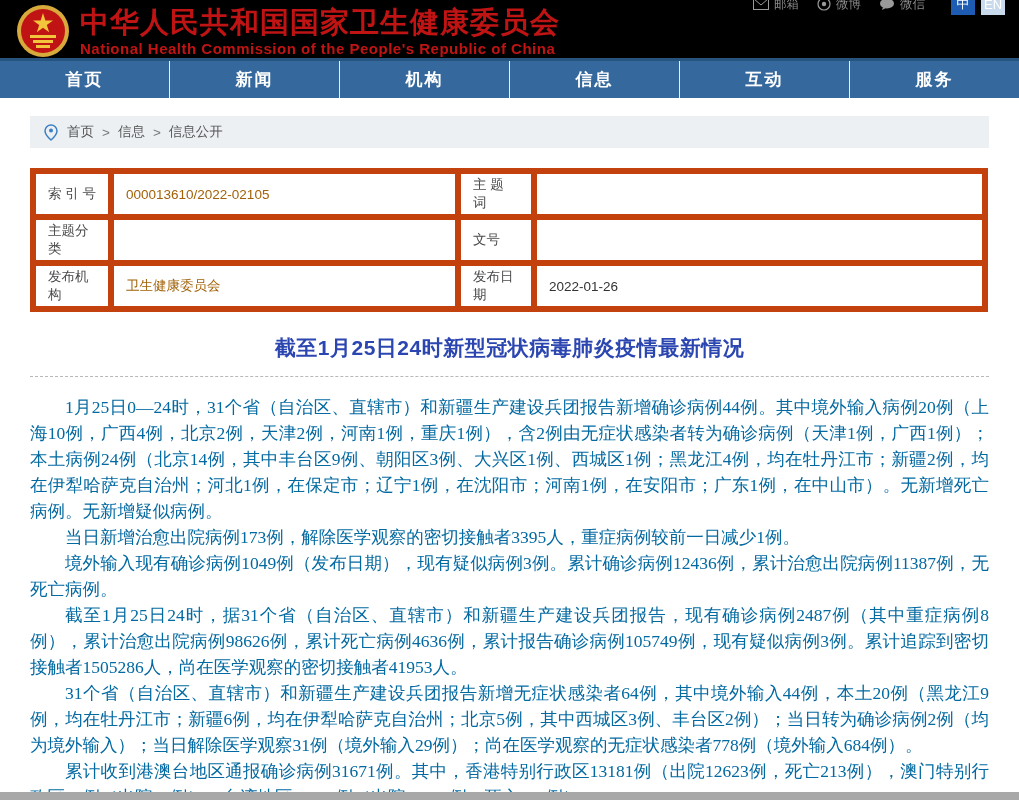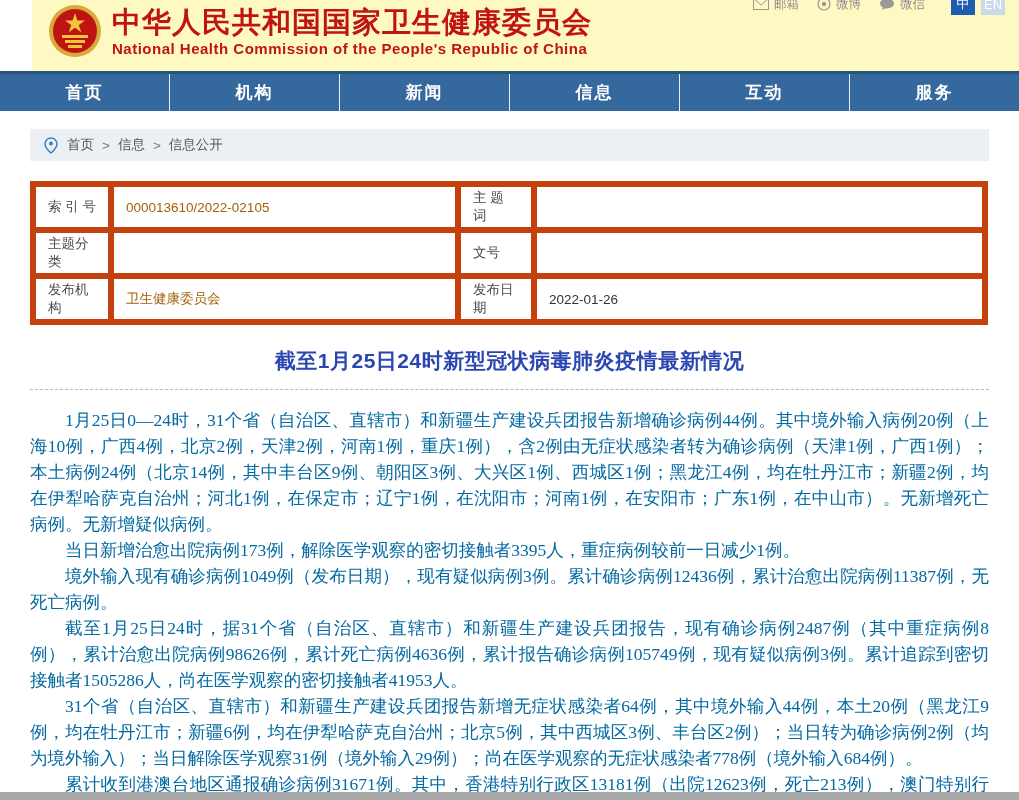--- a/index.html
+++ b/index.html
@@ -1,21 +1,21 @@
 <!DOCTYPE html>
 <html><head>
 <meta charset="utf-8">
 <style>
   * { margin:0; padding:0; box-sizing:border-box; }
   html,body { width:1019px; height:800px; overflow:hidden; background:#fff;
     font-family:"Liberation Sans","DejaVu Sans",sans-serif; }
   .page { position:relative; width:1019px; height:800px; background:#fff; }
 
   
-  .header { position:relative; height:71px; background:#fef9c3;margin-left:32px; }
+  .header { position:relative; height:58px; background:#000000; }
   .brand { position:absolute; left:16px; top:4px; display:flex; align-items:center; }
   .emblem { width:54px; height:54px; flex:0 0 54px; }
   .brand-text { margin-left:10px; }
   .site-title { color:#c01414; font-size:29px; font-weight:bold; letter-spacing:1px; line-height:32px; }
   .site-subtitle { color:#c01414; font-size:15px; font-weight:bold; letter-spacing:0.5px; margin-top:2px; }
 
   .quick-links { position:absolute; right:14px; top:-7px; display:flex; align-items:center; gap:18px; }
   .qlink { display:flex; align-items:center; gap:5px; color:#8a8a8a; font-size:12.5px; cursor:pointer; }
   .qlink svg { display:block; }
   .lang-btns { display:flex; gap:6px; margin-left:8px; }
@@ -108,22 +108,22 @@
       </div>
       <div class="lang-btns">
         <div class="lang-btn lang-cn">中</div>
         <div class="lang-btn lang-en">EN</div>
       </div>
     </div>
   </div>
 
   <div class="nav">
     <div class="nav-item">首页</div>
+    <div class="nav-item">新闻</div>
     <div class="nav-item">机构</div>
-    <div class="nav-item">新闻</div>
     <div class="nav-item">信息</div>
     <div class="nav-item">互动</div>
     <div class="nav-item">服务</div>
   </div>
 
   <div class="crumb-wrap">
     <div class="crumb-bar">
       <span class="pin">
         <svg width="14" height="17" viewBox="0 0 14 17">
           <path d="M7,1 C3.7,1 1,3.6 1,6.8 C1,11 7,16 7,16 C7,16 13,11 13,6.8 C13,3.6 10.3,1 7,1 Z" fill="none" stroke="#3b7fc4" stroke-width="1.5"></path>

